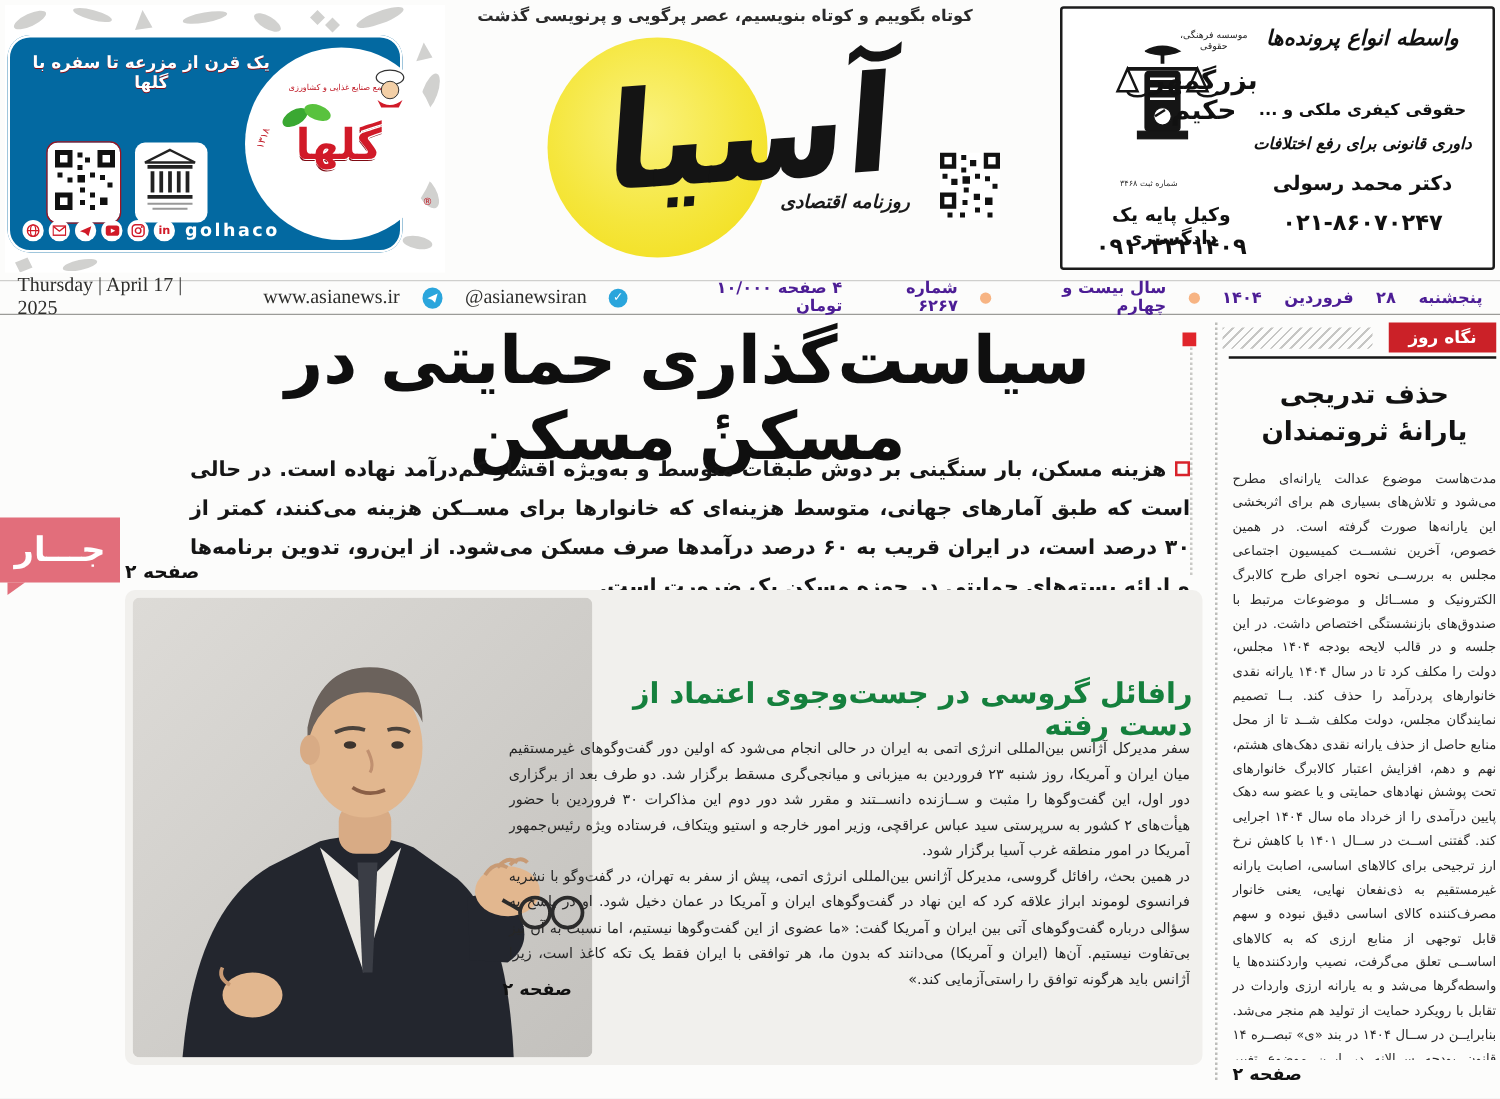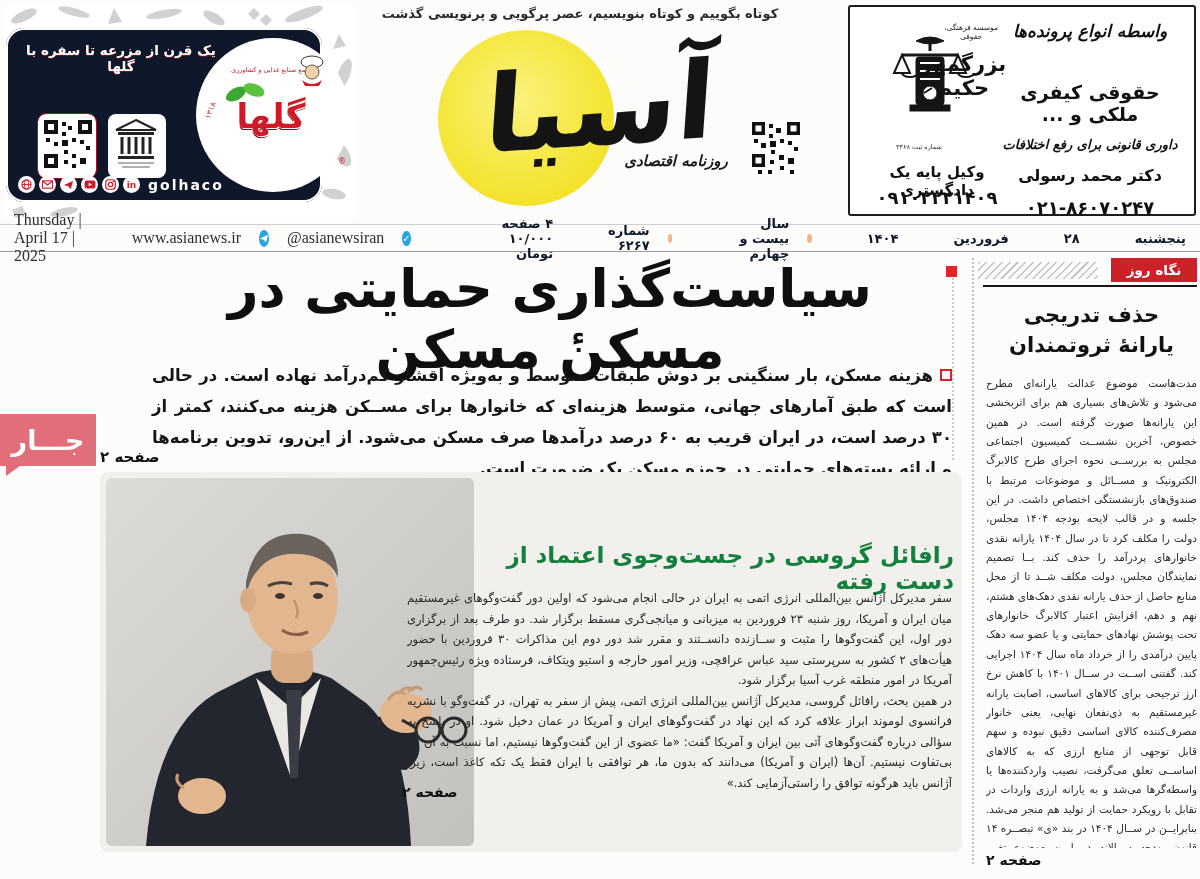--- a/index.html
+++ b/index.html
@@ -4,21 +4,21 @@
 <style>
   * { margin:0; padding:0; box-sizing:border-box; }
   body { background:#e8e8e8; font-family:"DejaVu Sans", sans-serif; }
   #page { position:relative; width:1200px; height:879px; background:#fcfcfb; overflow:hidden; margin:0 auto; }
   .fa { direction:rtl; font-family:"DejaVu Sans", sans-serif; }
   .en { direction:ltr; font-family:"Liberation Serif", serif; }
 
   
   .golha-ad { position:absolute; left:4px; top:4px; width:352px; height:214px; background:#fff; overflow:hidden; }
   .spices { position:absolute; inset:0; }
-  .golha-red { position:absolute; left:2px; top:24px; width:316px; height:174px; background:#0f172a; border-radius:18px; box-shadow:0 0 0 2px #fff inset; }
+  .golha-red { position:absolute; left:2px; top:24px; width:316px; height:174px; background:#0369a1; border-radius:18px; box-shadow:0 0 0 2px #fff inset; }
   .golha-slogan { position:absolute; right:96px; top:14px; width:210px; color:#fff; font-weight:bold; font-size:13.5px; text-align:center; text-shadow:0 1px 0 #8a0c14; }
   .golha-circle { position:absolute; right:-28px; top:10px; width:154px; height:154px; background:#fff; border-radius:50%; }
   .golha-arc { position:absolute; top:28px; left:14px; width:126px; font-size:6.5px; color:#c2202c; text-align:center; }
   .golha-brand { position:absolute; top:58px; left:10px; width:130px; text-align:center; color:#d11a28; font-weight:bold; font-size:34px; text-shadow:1px 1px 0 #fff,-1px -1px 0 #fff,0 2px 0 #7e0a12; }
   .golha-year { position:absolute; left:6px; top:68px; font-size:8px; color:#c2202c; transform:rotate(-70deg); }
   .golha-reg { position:absolute; right:4px; bottom:26px; font-size:8px; color:#c2202c; }
   .golha-qr, .golha-unesco { position:absolute; top:86px; width:58px; height:64px; background:#fff; border-radius:8px; padding:4px; }
   .golha-qr { left:32px; border:2px solid #fff; outline:1px solid #9e1420; }
   .golha-unesco { left:102px; }
   .golha-social { position:absolute; left:12px; bottom:9px; display:flex; align-items:center; gap:4px; direction:ltr; }
@@ -27,34 +27,34 @@
 
   .masthead-tag { position:absolute; left:380px; top:6px; width:400px; text-align:center; font-size:13px; font-weight:bold; color:#2b2b2b; }
   .sun { position:absolute; left:438px; top:30px; width:176px; height:176px; border-radius:50%; background:radial-gradient(circle at 45% 40%, #faf27d 0%, #f5e63c 55%, #f2dc12 100%); }
   .asia-logo { position:absolute; left:425px; top:12px; width:350px; height:190px; display:flex; align-items:center; justify-content:center; font-size:108px; font-weight:bold; color:#141414; transform:skewX(-8deg) rotate(-4deg); }
   .asia-sub { position:absolute; left:596px; top:152px; width:160px; text-align:center; font-size:15px; font-weight:bold; font-style:italic; color:#1a1a1a; }
   .masthead-qr { position:absolute; left:752px; top:122px; width:48px; height:54px; }
 
   .law-ad { position:absolute; left:848px; top:5px; width:348px; height:211px; background:#fff; border:2px solid #1c1c1c; border-radius:3px; }
   .law-right { position:absolute; right:10px; top:14px; width:188px; text-align:center; color:#111; }
   .law-l1 { font-size:17px; font-weight:bold; font-style:italic; }
-  .law-l2 { font-size:19px; font-weight:bold; margin-top:40px; }
+  .law-l2 { font-size:13px; font-weight:bold; margin-top:40px; }
   .law-l3 { font-size:13px; font-weight:bold; font-style:italic; margin-top:12px; }
   .law-name2 { font-size:16px; font-weight:bold; margin-top:14px; }
   .law-ph { font-size:18px; font-weight:bold; margin-top:12px; letter-spacing:1px; direction:ltr; }
   .law-left { position:absolute; left:8px; top:8px; width:150px; height:195px; }
   .law-inst { position:absolute; left:78px; top:8px; width:70px; font-size:7.5px; text-align:center; color:#222; }
   .law-inst-name { position:absolute; left:60px; top:20px; width:90px; font-size:21px; font-weight:bold; text-align:center; color:#111;margin-top:17px; }
   .law-reg { position:absolute; left:16px; top:128px; width:90px; font-size:6.5px; text-align:center; color:#333; }
   .law-title2 { position:absolute; left:4px; top:148px; width:150px; font-size:15px; font-weight:bold; text-align:center; color:#111; }
   .law-ph2 { position:absolute; left:4px; top:172px; width:150px; font-size:18px; font-weight:bold; text-align:center; letter-spacing:1px; color:#111; }
 
   
   .dateline { position:absolute; left:0; top:224px; width:1200px; height:28px; border-top:1px solid #cfcfcd; border-bottom:1px solid #9b9b98; display:flex; flex-direction:row-reverse; align-items:center; padding:0 14px; gap:18px; }
-  .dl-fa { font-size:13px; font-weight:bold; color:#0f172a;margin-left:37px; }
+  .dl-fa { font-size:13px; font-weight:bold; color:#4c1d95; }
   .dl-dot { width:9px; height:9px; border-radius:50%; background:#f7b483; }
   .dl-en { font-size:16px; color:#2e2e2c; }
   .dl-spacer { flex:1; }
   .tg-badge { width:17px; height:17px; border-radius:50%; background:#2aa5dc; display:inline-flex; align-items:center; justify-content:center; }
   .chk-badge { width:15px; height:15px; border-radius:50%; background:#2aa5dc; color:#fff; font-size:10px; display:inline-flex; align-items:center; justify-content:center; }
 
   
   .headline { position:absolute; left:150px; top:258px; width:800px; direction:rtl; text-align:center; font-size:53px; font-weight:bold; color:#0f0f0f; letter-spacing:-1px; }
   .lead-divider { position:absolute; left:952px; top:278px; height:182px; border-left:2px dotted #c9c9c6; }
   .lead-redsq { position:absolute; left:946px; top:266px; width:11px; height:11px; background:#e0252b; }

